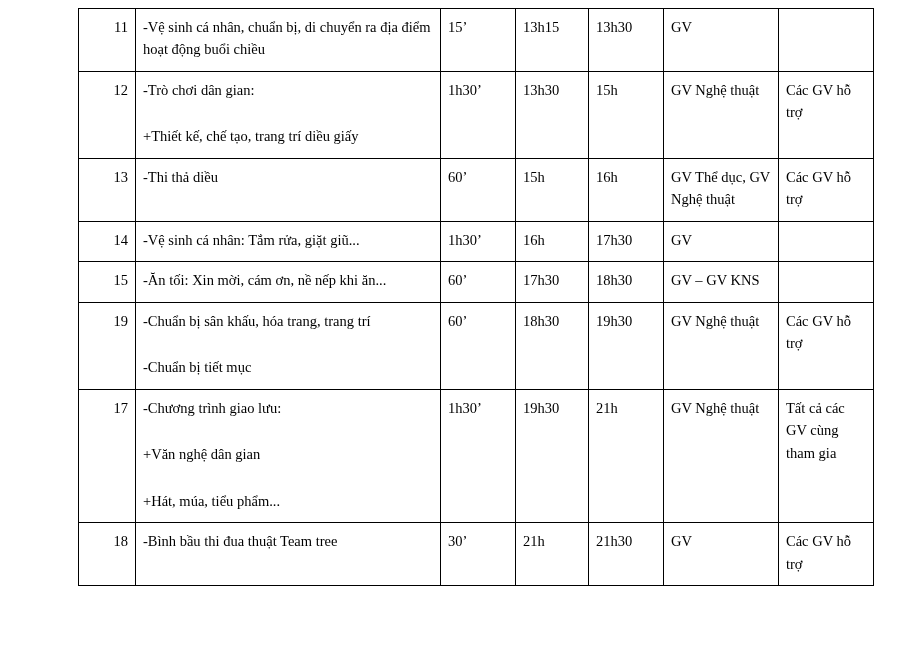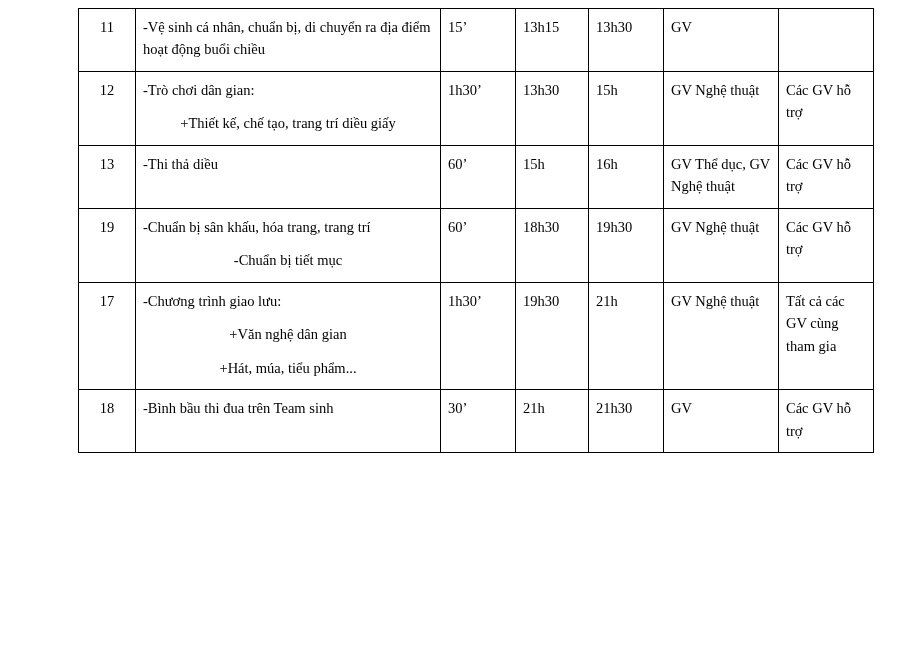--- a/index.html
+++ b/index.html
@@ -28,21 +28,21 @@
   }
   table.schedule td {
     border: 1px solid #000000;
     vertical-align: top;
     padding: 7px 7px 10px 7px;
     font-size: 14.5px;
     line-height: 1.55;
   }
   td.col-no {
     width: 42px;
-    text-align: center;
+    text-align: right;
     padding-left: 9px;
   }
   td.col-activity {
     width: 290px;
   }
   td.col-dur {
     width: 60px;
     font-weight: normal;
   }
   td.col-start {
@@ -55,22 +55,21 @@
     width: 100px;
   }
   td.col-support {
     width: 80px;
     font-family: Liberation Serif, serif;
   }
   .line {
     display: block;
   }
   .line + .line {
-    margin-top: 11px;
-    text-align: center;
+    margin-top: 24px;
   }
 </style>
 </head>
 <body>
 
 <div class="page">
   <table class="schedule">
     <tbody>
 
       <tr>
@@ -113,21 +112,47 @@
         <td class="col-start">15h</td>
         <td class="col-end">16h</td>
         <td class="col-lead">
           <span class="line">GV Thể dục, GV Nghệ thuật</span>
         </td>
         <td class="col-support">
           <span class="line">Các GV hỗ trợ</span>
         </td>
       </tr>
 
-
+      <tr>
+        <td class="col-no">14</td>
+        <td class="col-activity">
+          <span class="line">-Vệ sinh cá nhân: Tắm rửa, giặt giũ...</span>
+        </td>
+        <td class="col-dur">1h30’</td>
+        <td class="col-start">16h</td>
+        <td class="col-end">17h30</td>
+        <td class="col-lead">
+          <span class="line">GV</span>
+        </td>
+        <td class="col-support"></td>
+      </tr>
+
+      <tr>
+        <td class="col-no">15</td>
+        <td class="col-activity">
+          <span class="line">-Ăn tối:  Xin mời, cám ơn, nề nếp khi ăn...</span>
+        </td>
+        <td class="col-dur">60’</td>
+        <td class="col-start">17h30</td>
+        <td class="col-end">18h30</td>
+        <td class="col-lead">
+          <span class="line">GV – GV KNS</span>
+        </td>
+        <td class="col-support"></td>
+      </tr>
 
       <tr>
         <td class="col-no">19</td>
         <td class="col-activity">
           <span class="line">-Chuẩn bị sân khấu, hóa trang, trang trí</span>
           <span class="line">-Chuẩn bị tiết mục</span>
         </td>
         <td class="col-dur">60’</td>
         <td class="col-start">18h30</td>
         <td class="col-end">19h30</td>
@@ -153,21 +178,21 @@
           <span class="line">GV Nghệ thuật</span>
         </td>
         <td class="col-support">
           <span class="line">Tất cả các GV cùng tham gia</span>
         </td>
       </tr>
 
       <tr>
         <td class="col-no">18</td>
         <td class="col-activity">
-          <span class="line">-Bình bầu thi đua trên Team sinh</span>
+          <span class="line">-Bình bầu thi đua thuật Team tree</span>
         </td>
         <td class="col-dur">30’</td>
         <td class="col-start">21h</td>
         <td class="col-end">21h30</td>
         <td class="col-lead">
           <span class="line">GV</span>
         </td>
         <td class="col-support">
           <span class="line">Các GV hỗ trợ</span>
         </td>

